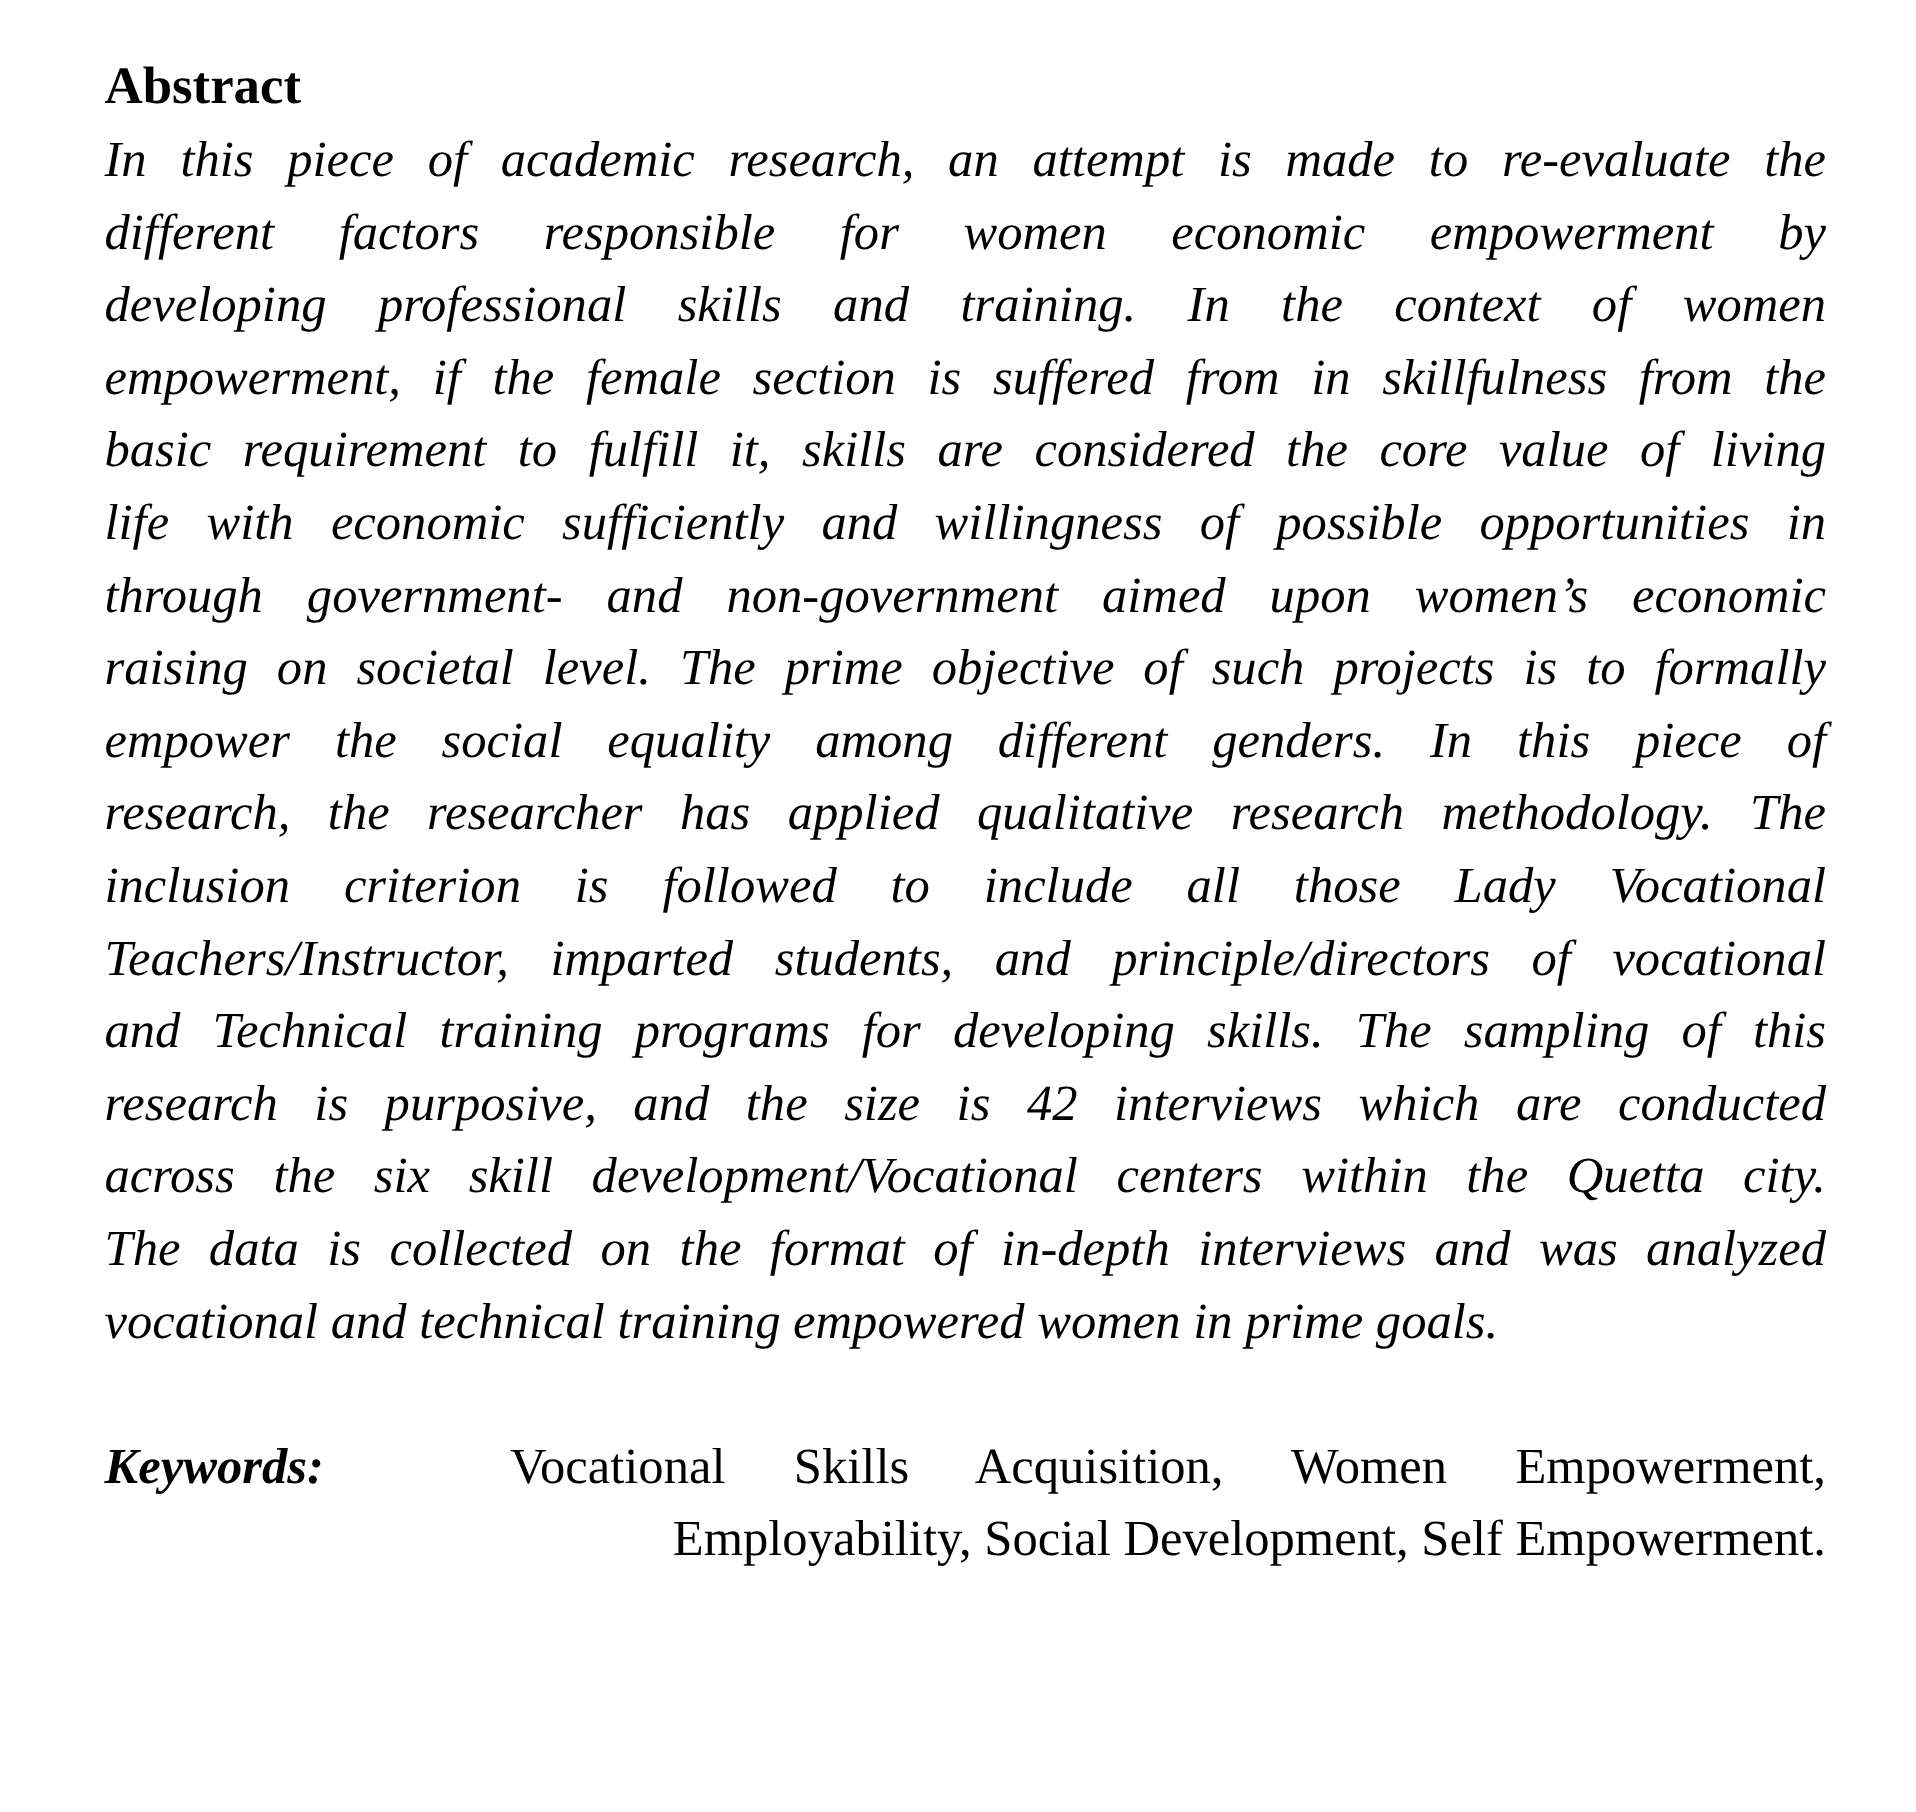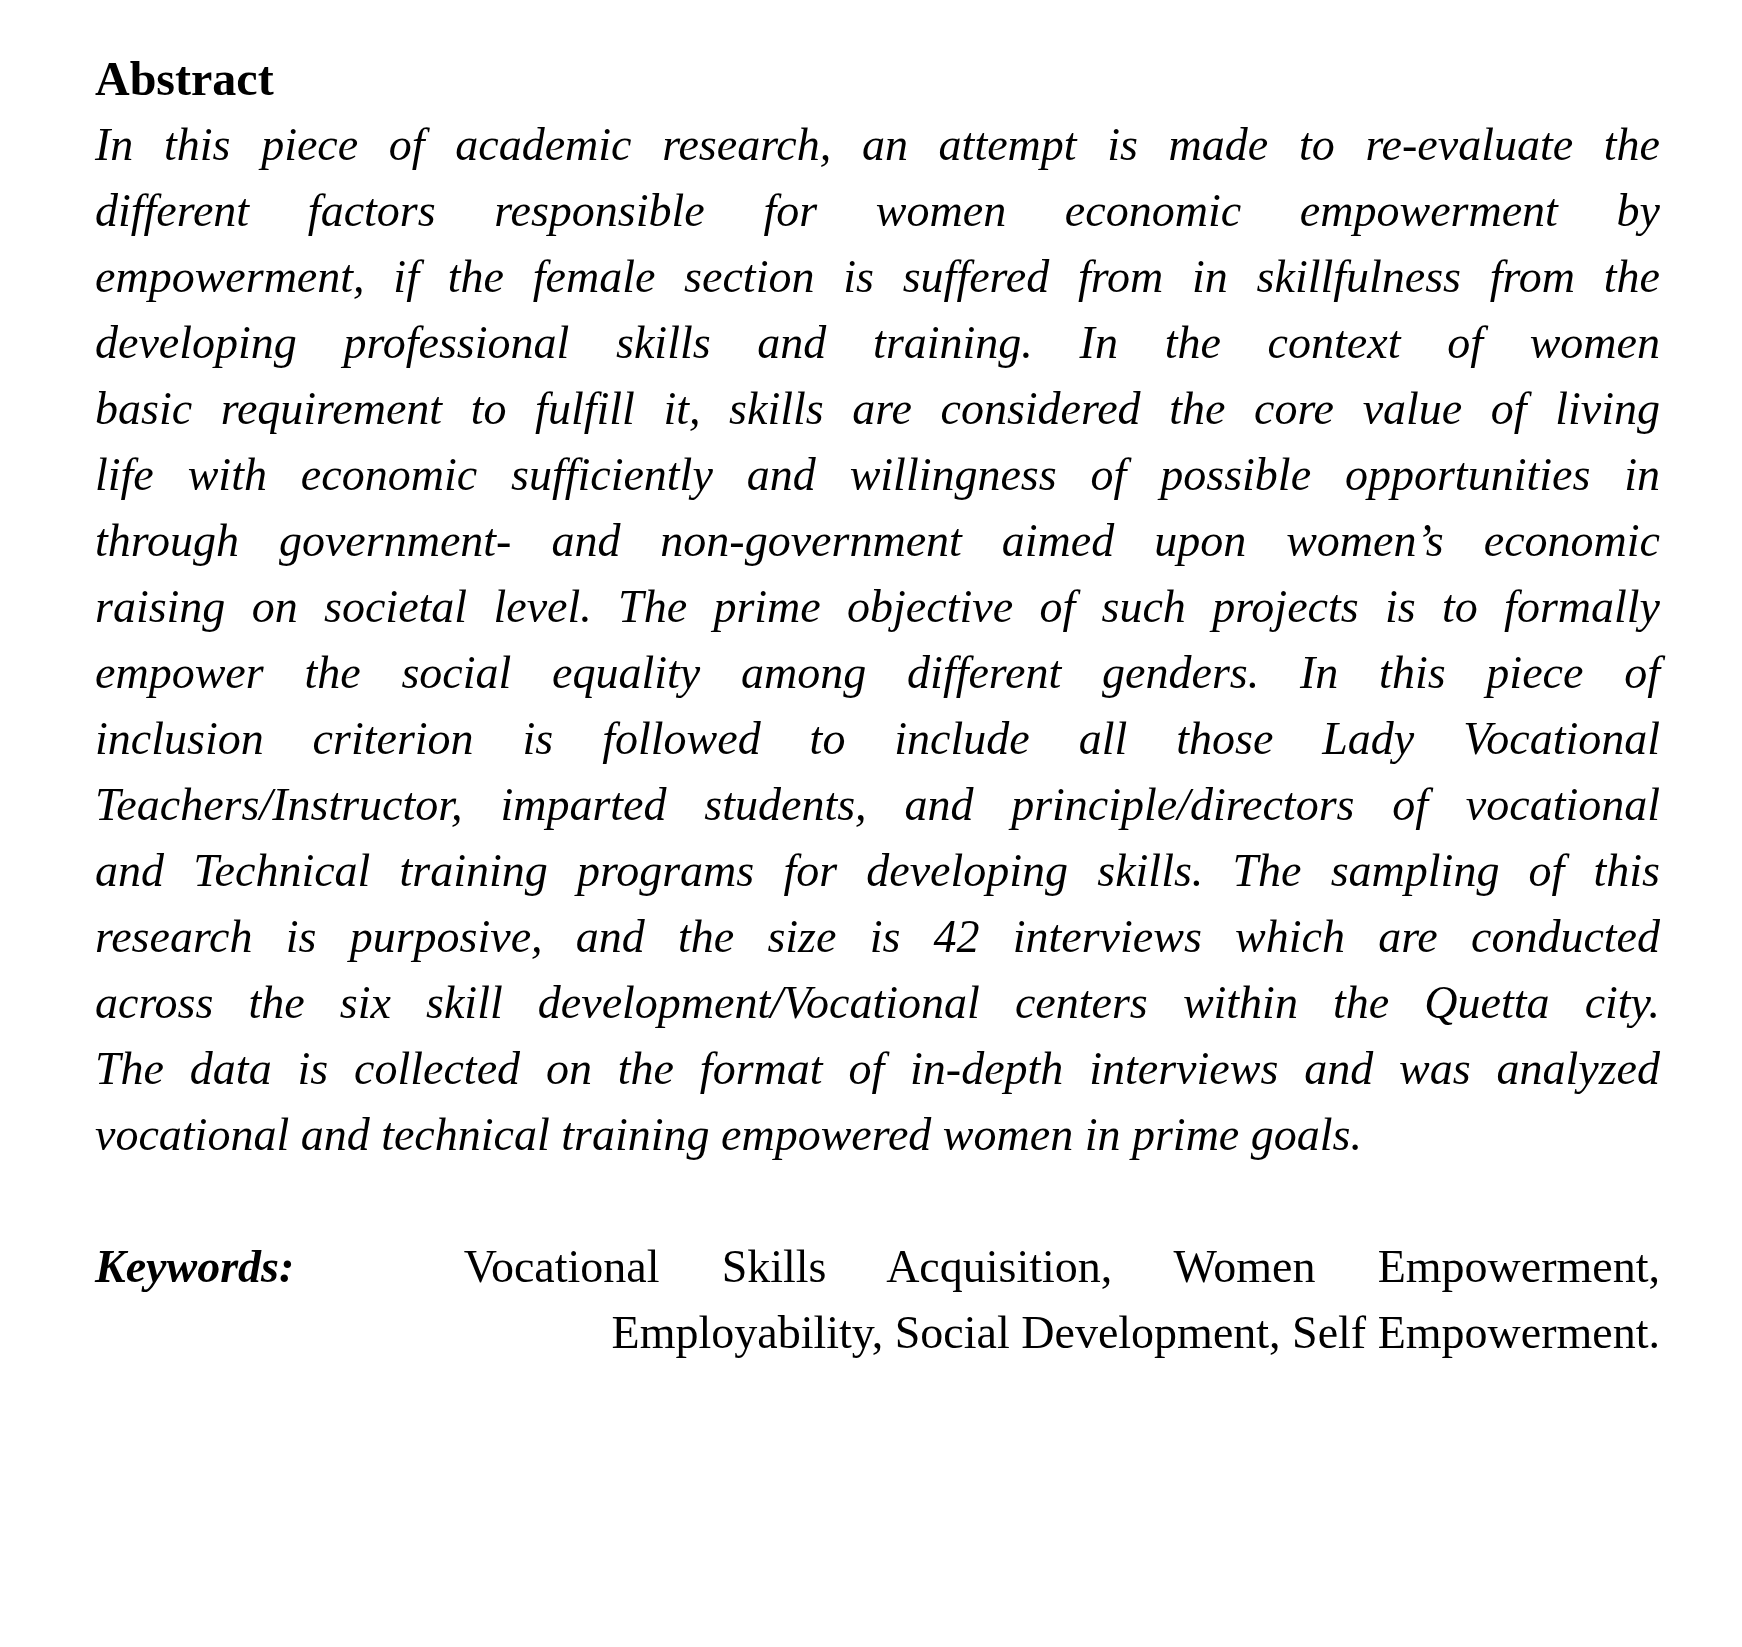--- a/index.html
+++ b/index.html
@@ -60,27 +60,28 @@
 </head>
 <body>
 
 <div class="page">
 
   <div class="heading">Abstract</div>
 
   <div class="abstract-body">
     <div class="line just">In this piece of academic research, an attempt is made to re-evaluate the</div>
     <div class="line just">different factors responsible for women economic empowerment by</div>
+    <div class="line just">developing professional skills and training. In the context of women</div>
     <div class="line just">empowerment, if the female section is suffered from in skillfulness from the</div>
-    <div class="line just">developing professional skills and training. In the context of women</div>
     <div class="line just">basic requirement to fulfill it, skills are considered the core value of living</div>
     <div class="line just">life with economic sufficiently and willingness of possible opportunities in</div>
     <div class="line just">through government- and non-government aimed upon women’s economic</div>
     <div class="line just">raising on societal level. The prime objective of such projects is to formally</div>
     <div class="line just">empower the social equality among different genders. In this piece of</div>
+    <div class="line just">research, the researcher has applied qualitative research methodology. The</div>
     <div class="line just">inclusion criterion is followed to include all those Lady Vocational</div>
     <div class="line just">Teachers/Instructor, imparted students, and principle/directors of vocational</div>
     <div class="line just">and Technical training programs for developing skills. The sampling of this</div>
     <div class="line just">research is purposive, and the size is 42 interviews which are conducted</div>
     <div class="line just">across the six skill development/Vocational centers within the Quetta city.</div>
     <div class="line just">The data is collected on the format of in-depth interviews and was analyzed</div>
     <div class="line">vocational and technical training empowered women in prime goals.</div>
   </div>
 
   <div class="keywords">

